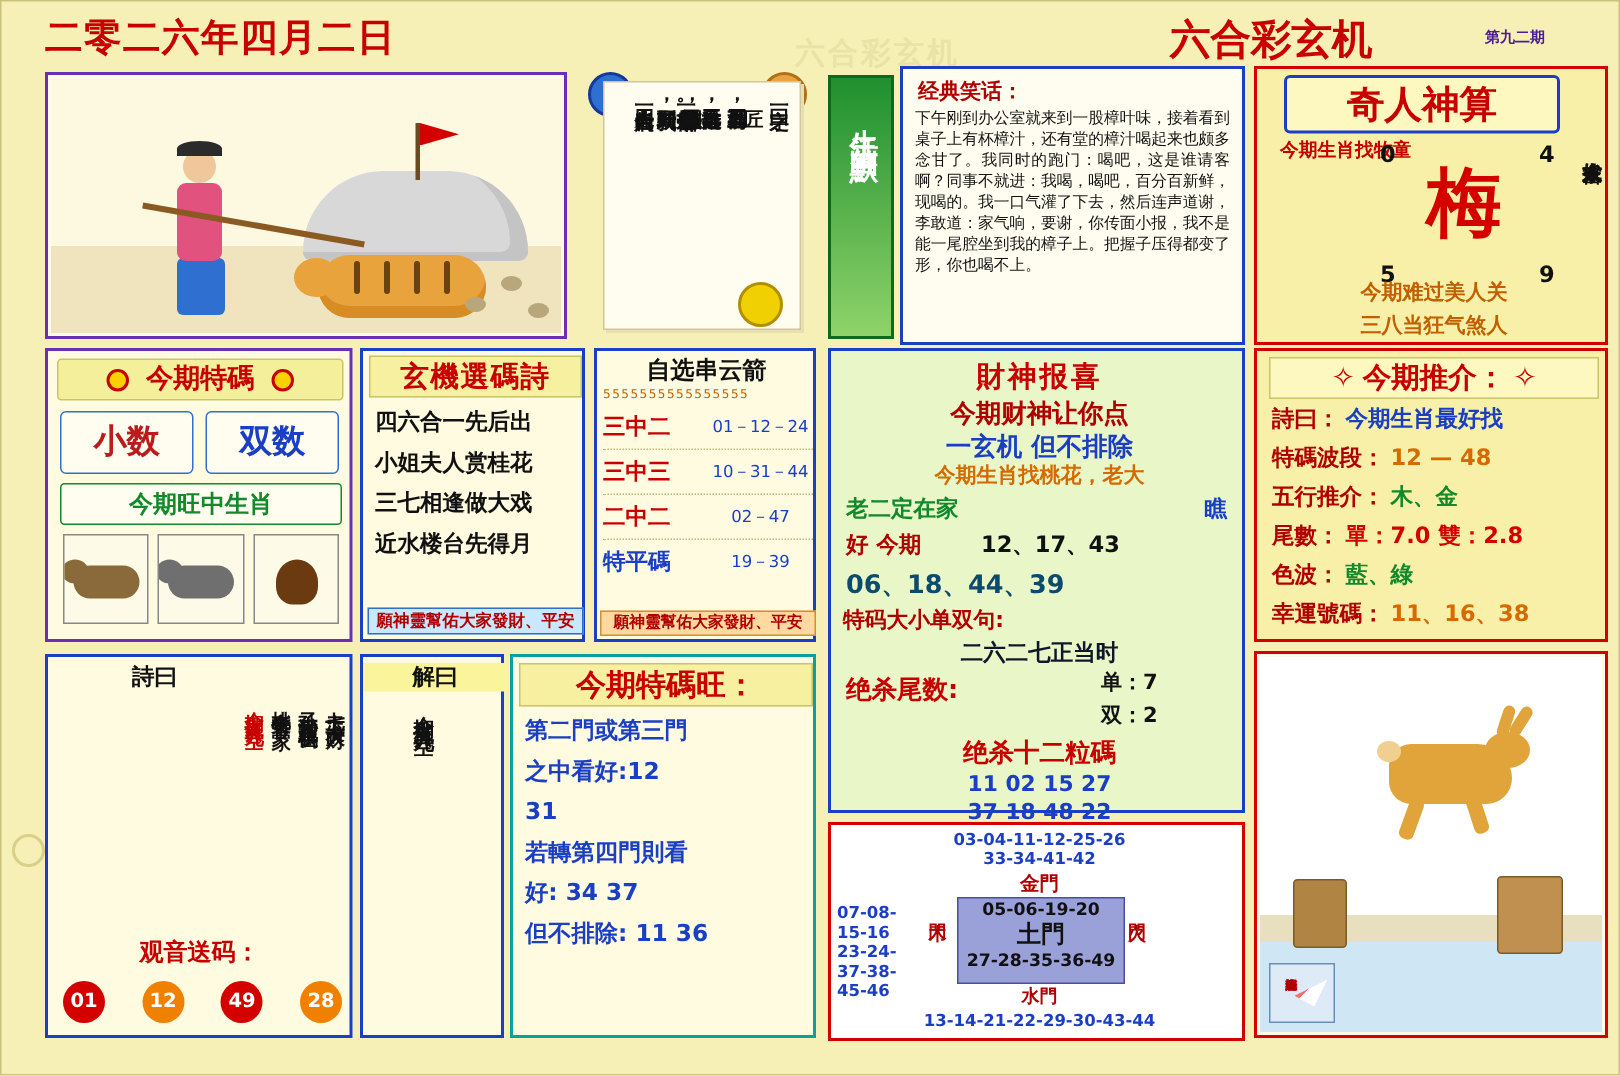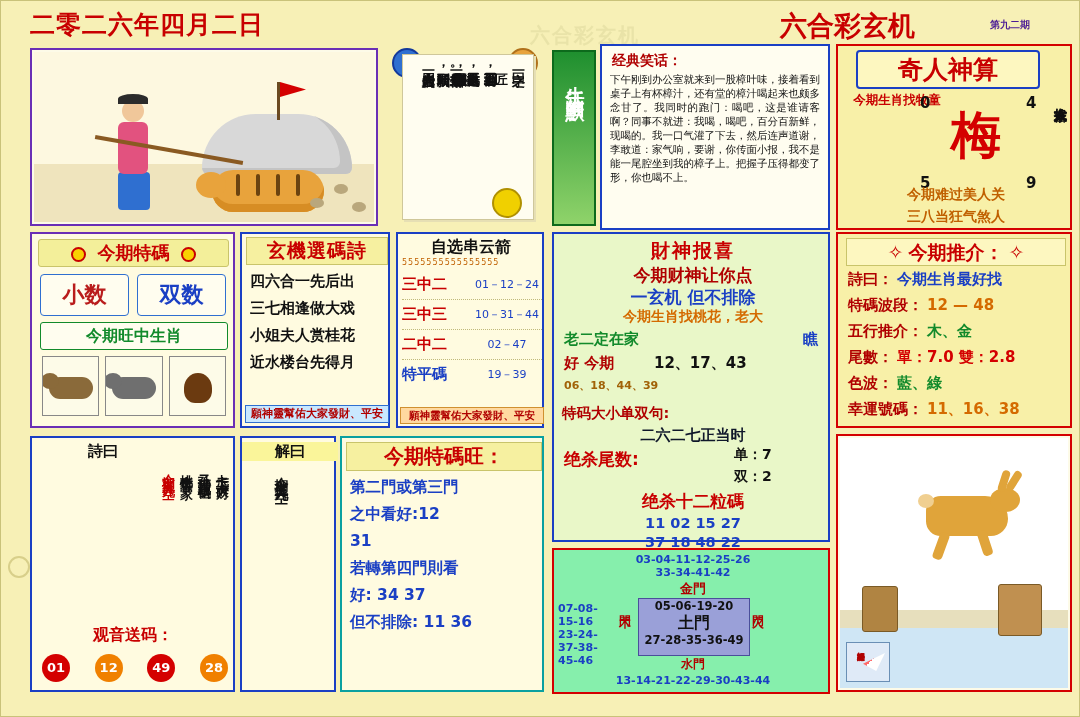--- a/index.html
+++ b/index.html
@@ -128,21 +128,21 @@
   
   #caishen{left:552px;top:232px;width:278px;height:310px;background:#e9f7c8;}
   .cs-title{position:absolute;left:0;top:4px;width:278px;text-align:center;font-size:19px;font-weight:bold;color:#c80000;letter-spacing:2px;}
   .cs-l1{position:absolute;left:6px;top:30px;width:266px;text-align:center;font-size:17px;font-weight:bold;color:#b00000;}
   .cs-l2{position:absolute;left:6px;top:52px;width:266px;text-align:center;font-size:17px;font-weight:bold;color:#1a3fc4;}
   .cs-l3{position:absolute;left:6px;top:74px;width:266px;text-align:center;font-size:14px;font-weight:bold;color:#d46a00;}
   .cs-l4{position:absolute;left:10px;top:96px;font-size:15px;font-weight:bold;color:#128a2b;}
   .cs-l4r{position:absolute;right:10px;top:96px;font-size:15px;font-weight:bold;color:#1a3fc4;}
   .cs-l5{position:absolute;left:10px;top:120px;font-size:15px;font-weight:bold;color:#b00000;}
   .cs-l5v{position:absolute;left:100px;top:120px;font-size:15px;font-weight:bold;color:#111;}
-  .cs-l6{position:absolute;left:10px;top:144px;font-size:11px;font-weight:bold;color:#a16207;}
+  .cs-l6{position:absolute;left:10px;top:144px;font-size:17px;font-weight:bold;color:#0c4a6e;}
   .cs-l7{position:absolute;left:8px;top:170px;width:262px;font-size:14.5px;font-weight:bold;color:#b00000;}
   .cs-l8{position:absolute;left:8px;top:192px;width:262px;text-align:center;font-size:15px;font-weight:bold;color:#0f172a;}
   .cs-kill{position:absolute;left:10px;top:214px;font-size:17px;font-weight:bold;color:#c80000;}
   .cs-k1{position:absolute;left:180px;top:212px;font-size:14px;font-weight:bold;color:#111;}
   .cs-k2{position:absolute;left:180px;top:234px;font-size:14px;font-weight:bold;color:#111;}
   .cs-12{position:absolute;left:0;top:256px;width:278px;text-align:center;font-size:17px;font-weight:bold;color:#c80000;}
   .cs-nums{position:absolute;left:0;top:280px;width:278px;text-align:center;font-size:14.5px;font-weight:bold;color:#1a3fc4;line-height:19px;}
 
   
   #tuijian{left:836px;top:232px;width:236px;height:196px;background:#f8f0a8;border:2px solid #d40000;}
@@ -190,21 +190,21 @@
   .rb-head{position:absolute;left:150px;top:50px;width:30px;height:24px;border-radius:50%;background:#e0a43a;}
   .rb-ear{position:absolute;left:160px;top:32px;width:8px;height:22px;border-radius:4px;background:#e0a43a;transform:rotate(18deg);}
   .rb-ear2{position:absolute;left:170px;top:32px;width:8px;height:22px;border-radius:4px;background:#e0a43a;transform:rotate(32deg);}
   .rb-leg{position:absolute;background:#e0a43a;border-radius:4px;}
   .rb-tail{position:absolute;left:78px;top:56px;width:16px;height:14px;border-radius:50%;background:#f0cf90;}
   .rb-seal{position:absolute;left:6px;bottom:6px;width:42px;height:38px;background:#dfeaf7;border:1px solid #6a8fb5;}
   .rb-seal-t{position:absolute;left:7px;top:3px;writing-mode:vertical-rl;text-orientation:upright;font-size:8px;color:#b00000;font-weight:bold;}
   .rb-plane{position:absolute;left:16px;top:10px;width:22px;height:18px;background:linear-gradient(135deg,#ff6a6a 40%,#fff 40%);clip-path:polygon(0 60%,100% 0,60% 100%);}
 
   
-  #wumen{left:552px;top:548px;width:278px;height:146px;background:#86efac;}
+  #wumen{left:552px;top:548px;width:278px;height:146px;background:#ffffff;}
   .wm-top{position:absolute;left:0;top:3px;width:278px;text-align:center;font-size:11px;font-weight:bold;color:#1a3fc4;line-height:13px;}
   .wm-gold{position:absolute;left:0;top:30px;width:278px;text-align:center;font-size:13px;font-weight:bold;color:#b00000;}
   .wm-left{position:absolute;left:4px;top:52px;width:56px;font-size:11px;font-weight:bold;color:#1a3fc4;line-height:13px;}
   .wm-leftlbl{position:absolute;left:62px;top:56px;writing-mode:vertical-rl;text-orientation:upright;font-size:12px;font-weight:bold;color:#b00000;}
   .wm-right{position:absolute;right:4px;top:48px;width:58px;font-size:11px;font-weight:bold;color:#1a3fc4;line-height:13px;text-align:right;}
   .wm-rightlbl{position:absolute;right:62px;top:56px;writing-mode:vertical-rl;text-orientation:upright;font-size:12px;font-weight:bold;color:#b00000;}
   .wm-center{position:absolute;left:84px;top:48px;width:110px;height:56px;background:#9aa0d8;border:1px solid #4a4f9a;text-align:center;}
   .wm-c1{font-size:11.5px;font-weight:bold;color:#111;line-height:14px;}
   .wm-c2{font-size:16px;font-weight:bold;color:#111;line-height:20px;}
   .wm-c3{font-size:11.5px;font-weight:bold;color:#111;line-height:14px;}
@@ -304,22 +304,22 @@
       <div class="an">
           <span class="an-b3"></span>
         </div>
     </div>
   </div>
 
   <div class="box b-blue" id="xuanji">
     <div class="xj-title">玄機選碼詩</div>
     <div class="xj-lines">
       <div>四六合一先后出</div>
+      <div>小姐夫人赏桂花</div>
       <div>三七相逢做大戏</div>
-      <div>小姐夫人赏桂花</div>
       <div>近水楼台先得月</div>
     </div>
     <div class="xj-foot">願神靈幫佑大家發財、平安</div>
   </div>
 
   <div class="box b-blue" id="chuanyun">
     <div class="cy-title">自选串云箭</div>
     <div class="cy-bar">5555555555555555</div>
     <div class="cy-rows">
       <div class="cy-row">

